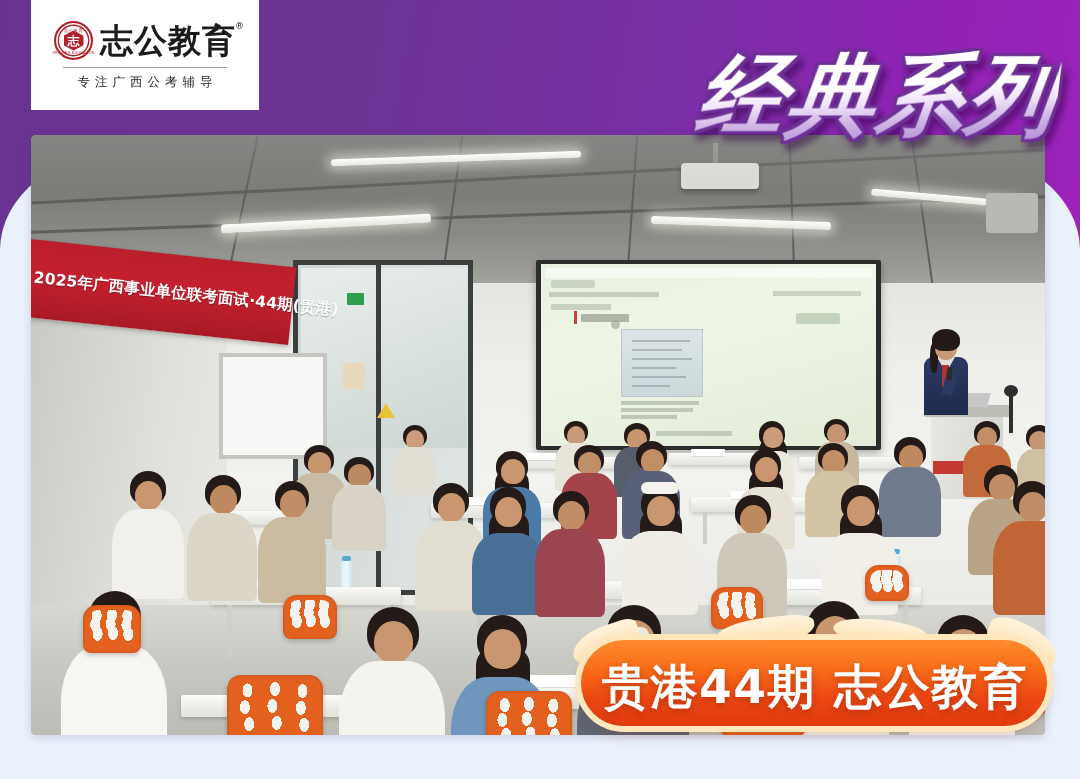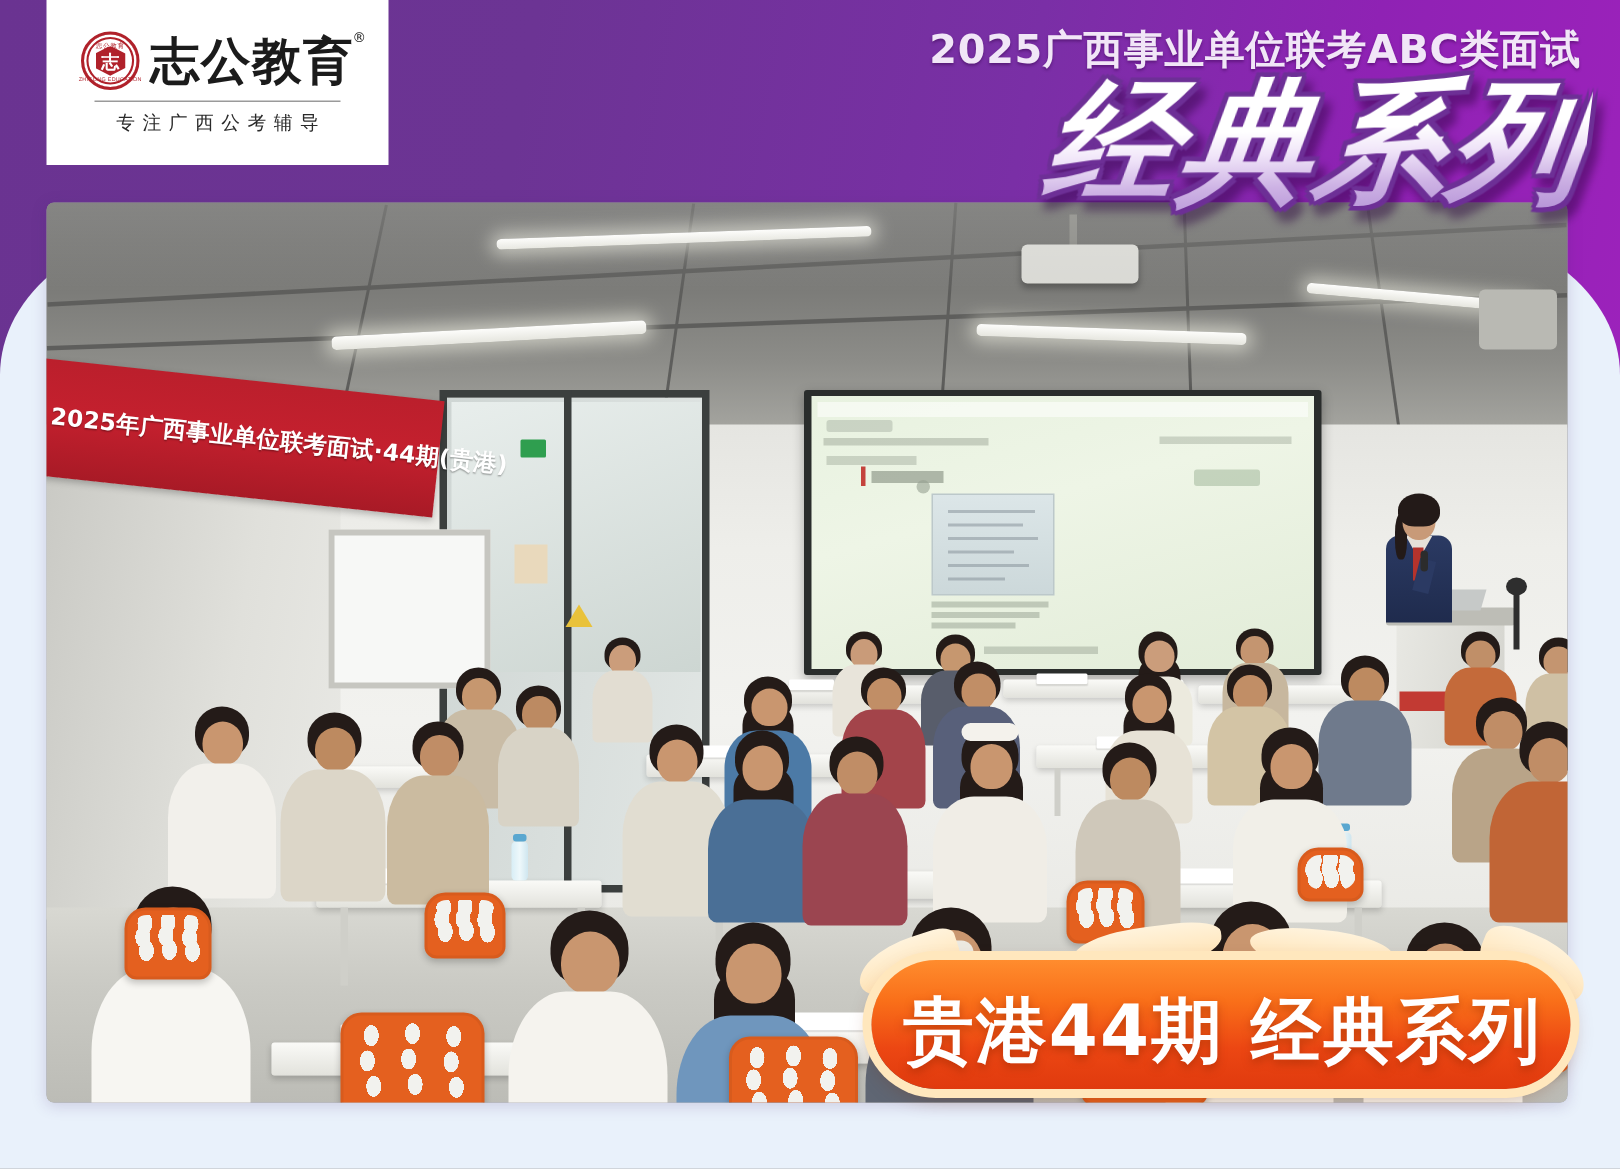--- a/index.html
+++ b/index.html
@@ -271,21 +271,20 @@
       </div>
       <div class="brand">
         <span>志公教育</span>
         <span class="reg">®</span>
       </div>
     </div>
     <div class="logo-rule"></div>
     <div class="logo-sub">专注广西公考辅导</div>
   </div>
 
-  <div class="kicker">2025广西事业单位联考ABC类面试</div>
   <div class="big-title">经典系列</div>
 
   <div class="photo">
 
     <div class="ph ceiling">
       <div class="ceil-beam" style="left:0;top:40px;width:1014px;transform:rotate(-3deg)"></div>
       <div class="ceil-beam" style="left:0;top:78px;width:1014px;transform:rotate(-2deg)"></div>
       <div class="ceil-beam" style="left:210px;top:0;width:2px;height:150px;transform:rotate(12deg)"></div>
       <div class="ceil-beam" style="left:420px;top:0;width:2px;height:150px;transform:rotate(8deg)"></div>
       <div class="ceil-beam" style="left:600px;top:0;width:2px;height:150px;transform:rotate(4deg)"></div>
@@ -587,16 +586,16 @@
 
     <div class="glow"></div>
   </div>
 
   <div class="ribbon-wrap">
     <div class="flame2" style="left:6px;top:8px;width:70px;height:34px;border-radius:60% 20% 50% 40%;transform:rotate(-18deg)"></div>
     <div class="flame2" style="left:150px;top:0px;width:100px;height:30px;border-radius:50% 30% 60% 30%;transform:rotate(-7deg)"></div>
     <div class="flame2" style="left:268px;top:2px;width:96px;height:28px;border-radius:40% 50% 30% 60%;transform:rotate(5deg)"></div>
     <div class="flame2" style="left:420px;top:6px;width:74px;height:40px;border-radius:30% 60% 40% 50%;transform:rotate(22deg)"></div>
     <div class="ribbon"></div>
-    <div class="ribbon-txt">贵港44期 经典系列</div>
+    <div class="ribbon-txt">贵港44期 志公教育</div>
   </div>
 
 </div>
 
 </body></html>

